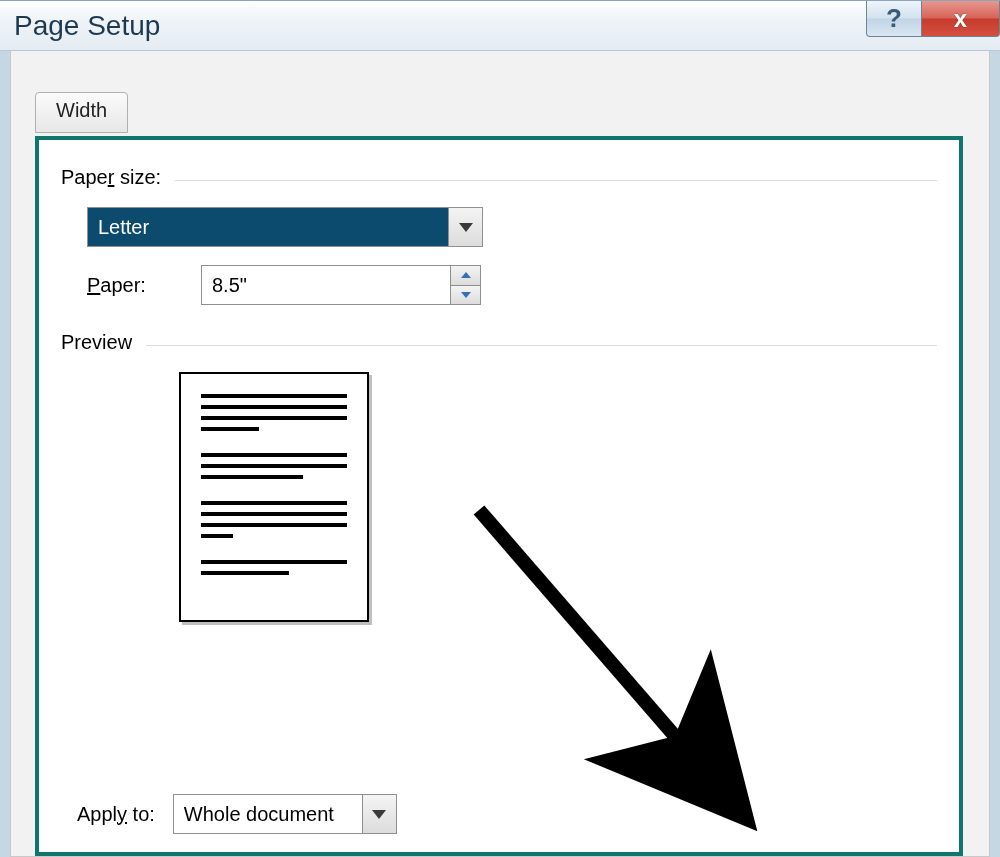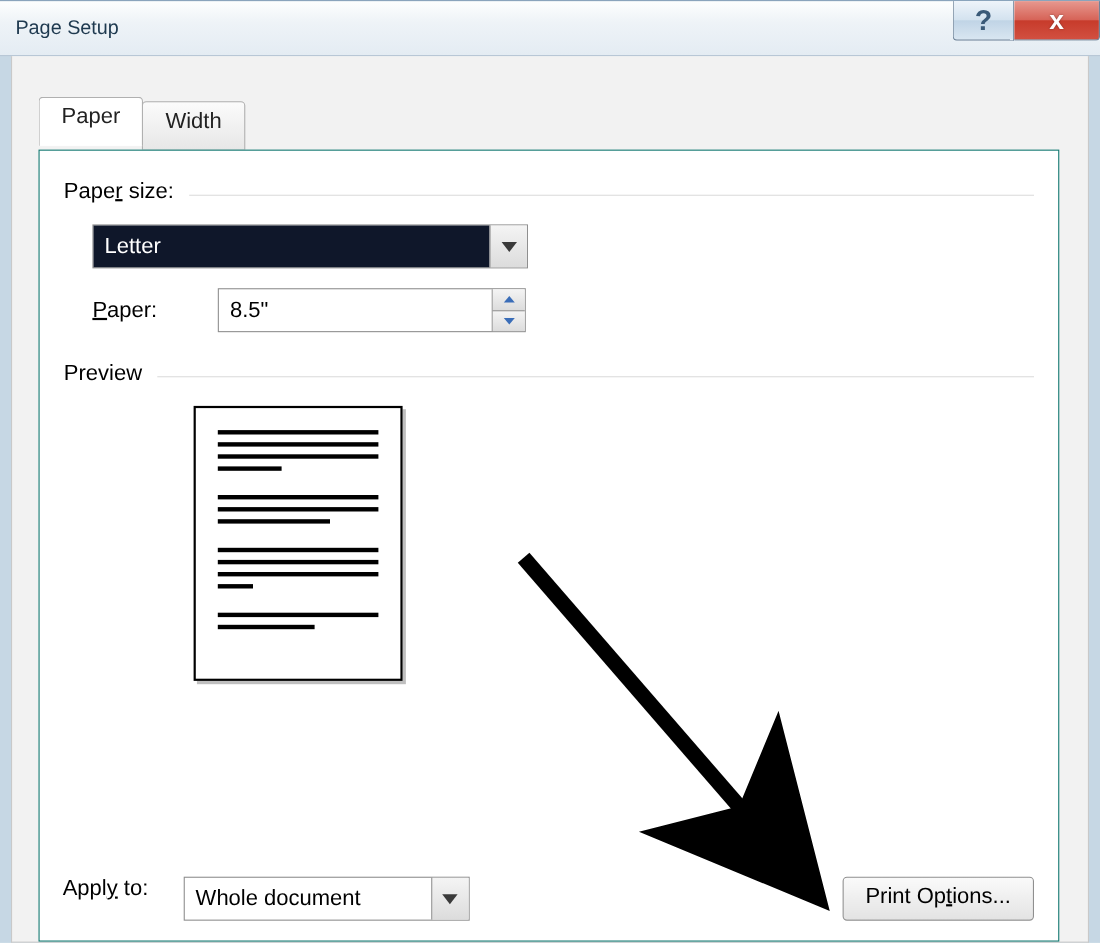--- a/index.html
+++ b/index.html
@@ -1,48 +1,48 @@
 <!DOCTYPE html>
 <html><head>
 <meta charset="utf-8">
 <style>
   html,body{margin:0;padding:0;width:1000px;height:857px;font-family:"Segoe UI",Tahoma,sans-serif;font-size:20px;color:#000;overflow:hidden;background:#c6d7e4}
   *{box-sizing:border-box}
   .titlebar{position:absolute;left:0;top:0;right:0;height:51px;background:linear-gradient(#fdfefe,#eef3f7 40%,#e4ecf3);border-bottom:1px solid #b8c7d6;padding-left:14px;display:flex;align-items:center;border-top:1px solid #8aa4bc}
-  .titlebar .title{color:#1e394f;font-size:18px}
+  .titlebar .title{color:#1e394f;font-size:28px}
   .winbtns{position:absolute;right:0;top:0;display:flex}
   .winbtn{height:36px;display:flex;align-items:center;justify-content:center;border:1px solid #6e8399;border-top:none;font-family:Arial,sans-serif}
   .help-btn{width:56px;background:linear-gradient(#eef4fa,#d3e2ef 49%,#c0d4e6 51%,#d9e6f1);color:#3a5a78;font-size:26px;font-weight:bold;border-bottom-left-radius:4px}
   .close-btn{width:78px;background:linear-gradient(#e7988f,#d66357 49%,#c73b2b 51%,#d25041);color:#fff;font-size:24px;font-weight:bold;border-left:none;border-bottom-right-radius:4px;text-shadow:0 0 2px rgba(0,0,0,.4)}
   .client{position:absolute;left:10px;top:51px;right:10px;bottom:0;background:#f2f2f2;border:1px solid #c9c9c9;border-top:none}
   .tabs{position:absolute;left:24px;top:37px;display:flex}
   .tab{padding:6px 20px 10px 20px;border:1px solid #b0b0b0;background:linear-gradient(#fbfbfb,#e7e7e7);margin-right:-1px;color:#222;cursor:default;border-top-left-radius:4px;border-top-right-radius:4px;position:relative;top:4px}
   .tab.active{background:#fff;border-bottom:1px solid #fff;top:0;padding-bottom:14px;z-index:2}
-  .tabpanel{position:absolute;left:24px;right:26px;top:85px;bottom:0;background:#fff;border:1px solid #0f766e;border-top-left-radius:0}
+  .tabpanel{position:absolute;left:24px;right:26px;top:85px;bottom:0;background:#fff;border:4px solid #0f766e;border-top-left-radius:0}
   .section-head{display:flex;align-items:center;margin:26px 22px 18px 22px}
   .section-head .lab{white-space:nowrap;color:#000}
   .section-head .rule{flex:1;height:1px;background:#dcdcdc;margin-left:14px;margin-top:6px}
   .row{display:flex;align-items:center;margin:0 0 18px 48px}
   .row .fl{width:114px}
   .underline-first::first-letter{text-decoration:underline}
   .combo{display:flex;border:1px solid #8f8f8f;height:40px;background:#fff}
   .combo .val{flex:1;padding:4px 10px;display:flex;align-items:center}
-  .combo.sel .val{background:#0f172a;color:#fff}
+  .combo.sel .val{background:#0c4a6e;color:#fff}
   .combo .btn{width:34px;border-left:1px solid #8f8f8f;background:linear-gradient(#f4f4f4,#dcdcdc);display:flex;align-items:center;justify-content:center}
   .tri-down{width:0;height:0;border-left:7px solid transparent;border-right:7px solid transparent;border-top:9px solid #3a3a3a}
   .spinner{display:flex;border:1px solid #8f8f8f;height:40px;background:#fff;width:280px}
   .spinner .val{flex:1;padding:4px 10px;display:flex;align-items:center}
   .spinner .btns{width:30px;border-left:1px solid #8f8f8f;display:flex;flex-direction:column}
   .spinner .sb{flex:1;background:linear-gradient(#f4f4f4,#dcdcdc);display:flex;align-items:center;justify-content:center}
   .spinner .sb+.sb{border-top:1px solid #8f8f8f}
   .tri-up-sm{width:0;height:0;border-left:5px solid transparent;border-right:5px solid transparent;border-bottom:6px solid #3a6db8}
   .tri-dn-sm{width:0;height:0;border-left:5px solid transparent;border-right:5px solid transparent;border-top:6px solid #3a6db8}
   .preview-page{margin-left:140px;width:190px;height:250px;border:2px solid #000;background:#fff;padding:20px 20px 10px 20px;box-shadow:3px 3px 0 rgba(0,0,0,.25)}
   .preview-page .ln{height:4px;background:#000;margin-bottom:7px}
-  .footer{position:absolute;left:21px;right:22px;bottom:18px;display:flex;}
+  .footer{position:absolute;left:38px;right:22px;bottom:18px;display:flex;align-items:center}
   .push-btn{border:1px solid #8f8f8f;background:linear-gradient(#fafafa,#e3e3e3);padding:6px 20px;border-radius:4px}
   .arrow-annot{position:absolute;pointer-events:none}
   .background-word{position:absolute;left:10px;top:362px;right:10px;bottom:0;background:#a4c6e6}
 </style>
 </head>
 <body>
 
 <div class="background-word"></div>
 
 <div class="titlebar">
@@ -53,21 +53,20 @@
     </div>
     <div class="winbtn close-btn">
       <span>x</span>
     </div>
   </div>
 </div>
 
 <div class="client">
 
   <div class="tabs">
-    <div class="tab active"><span class="underline-first">Paper</span></div>
     <div class="tab"><span class="underline-first">Width</span></div>
   </div>
 
   <div class="tabpanel">
 
     <div class="section-head">
       <span class="lab">Pape<span style="text-decoration:underline">r</span> size:</span>
       <div class="rule"></div>
     </div>
 
@@ -112,28 +111,27 @@
       <div class="ln" style="width:100%"></div>
       <div class="ln" style="width:100%"></div>
       <div class="ln" style="width:100%"></div>
       <div class="ln" style="width:22%;margin-bottom:22px"></div>
       <div class="ln" style="width:100%"></div>
       <div class="ln" style="width:60%"></div>
     </div>
 
     <div class="footer">
       <span>Appl<span style="text-decoration:underline">y</span> to:</span>
-      <div class="combo" style="width:260px;margin-left:32px">
+      <div class="combo" style="width:224px;margin-left:18px">
         <div class="val">Whole document</div>
         <div class="btn">
             <div class="tri-down"></div>
           </div>
       </div>
       <div style="flex:1"></div>
-      <div class="push-btn">Print Op<span style="text-decoration:underline">t</span>ions...</div>
     </div>
 
     <svg class="arrow-annot" style="left:420px;top:350px" width="340" height="350">
       <defs>
         <marker id="ah" markerWidth="14" markerHeight="14" refX="10" refY="6" orient="auto">
           <path d="M0,0 L12,6 L0,12 L3,6 Z" fill="#000"></path>
         </marker>
       </defs>
       <line x1="20" y1="20" x2="280" y2="320" stroke="#000" stroke-width="14" marker-end="url(#ah)"></line>
     </svg>

